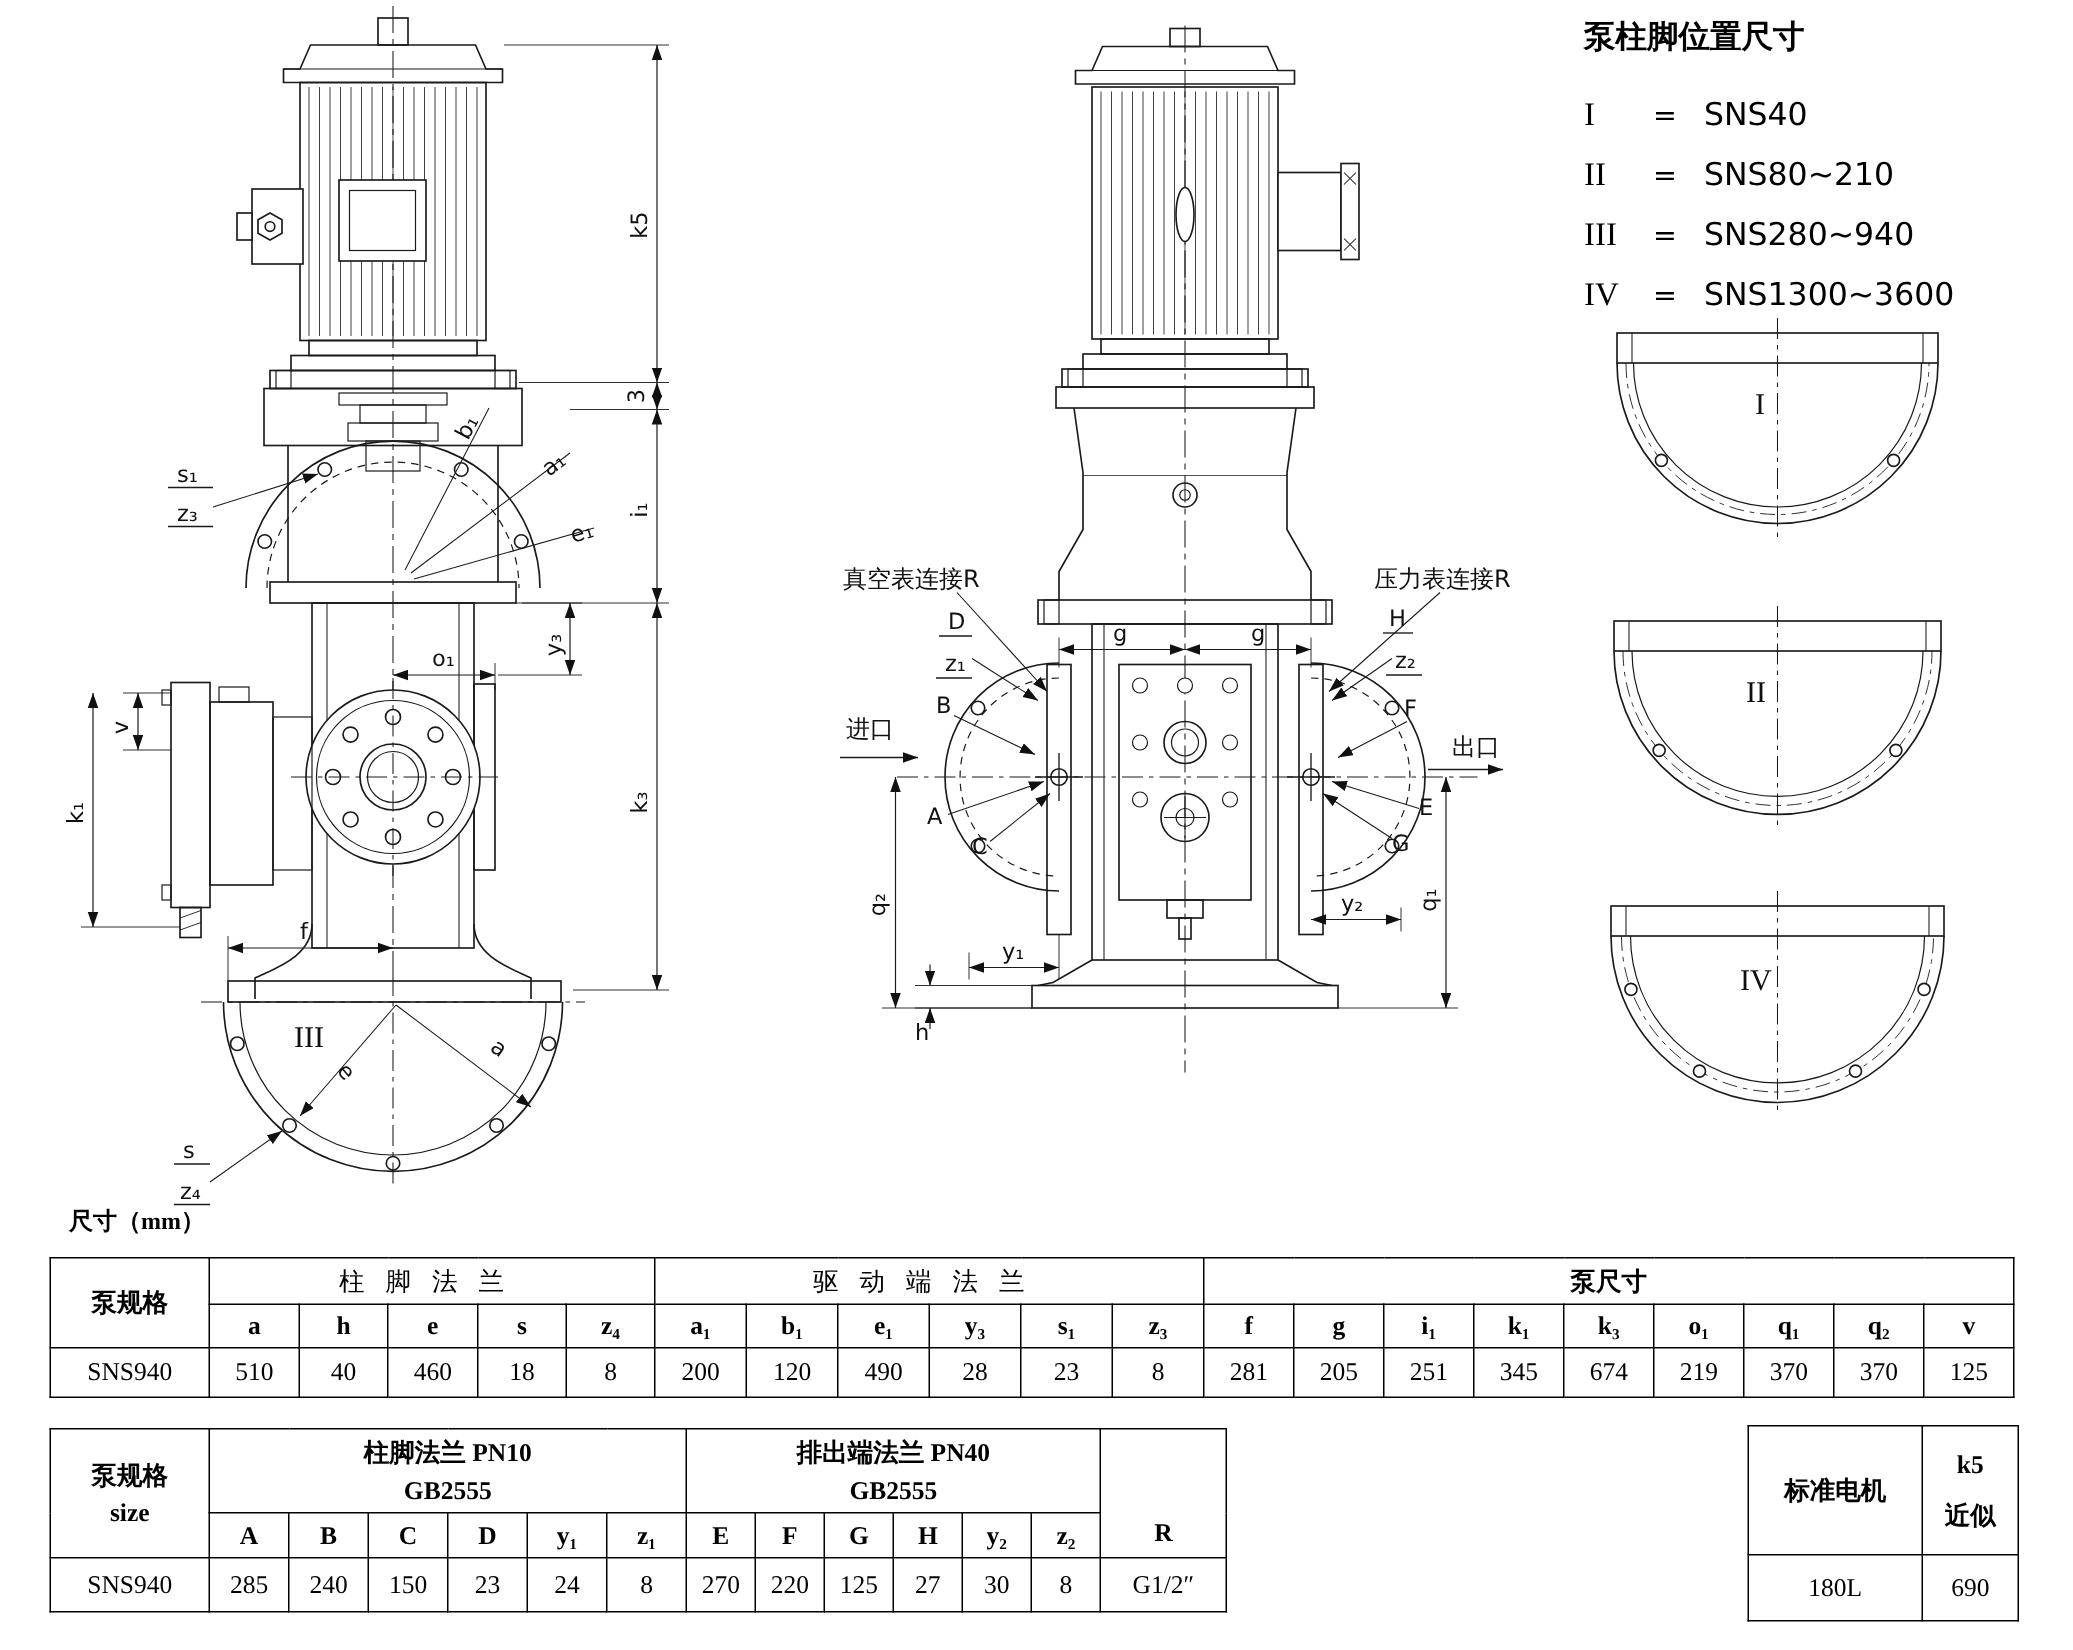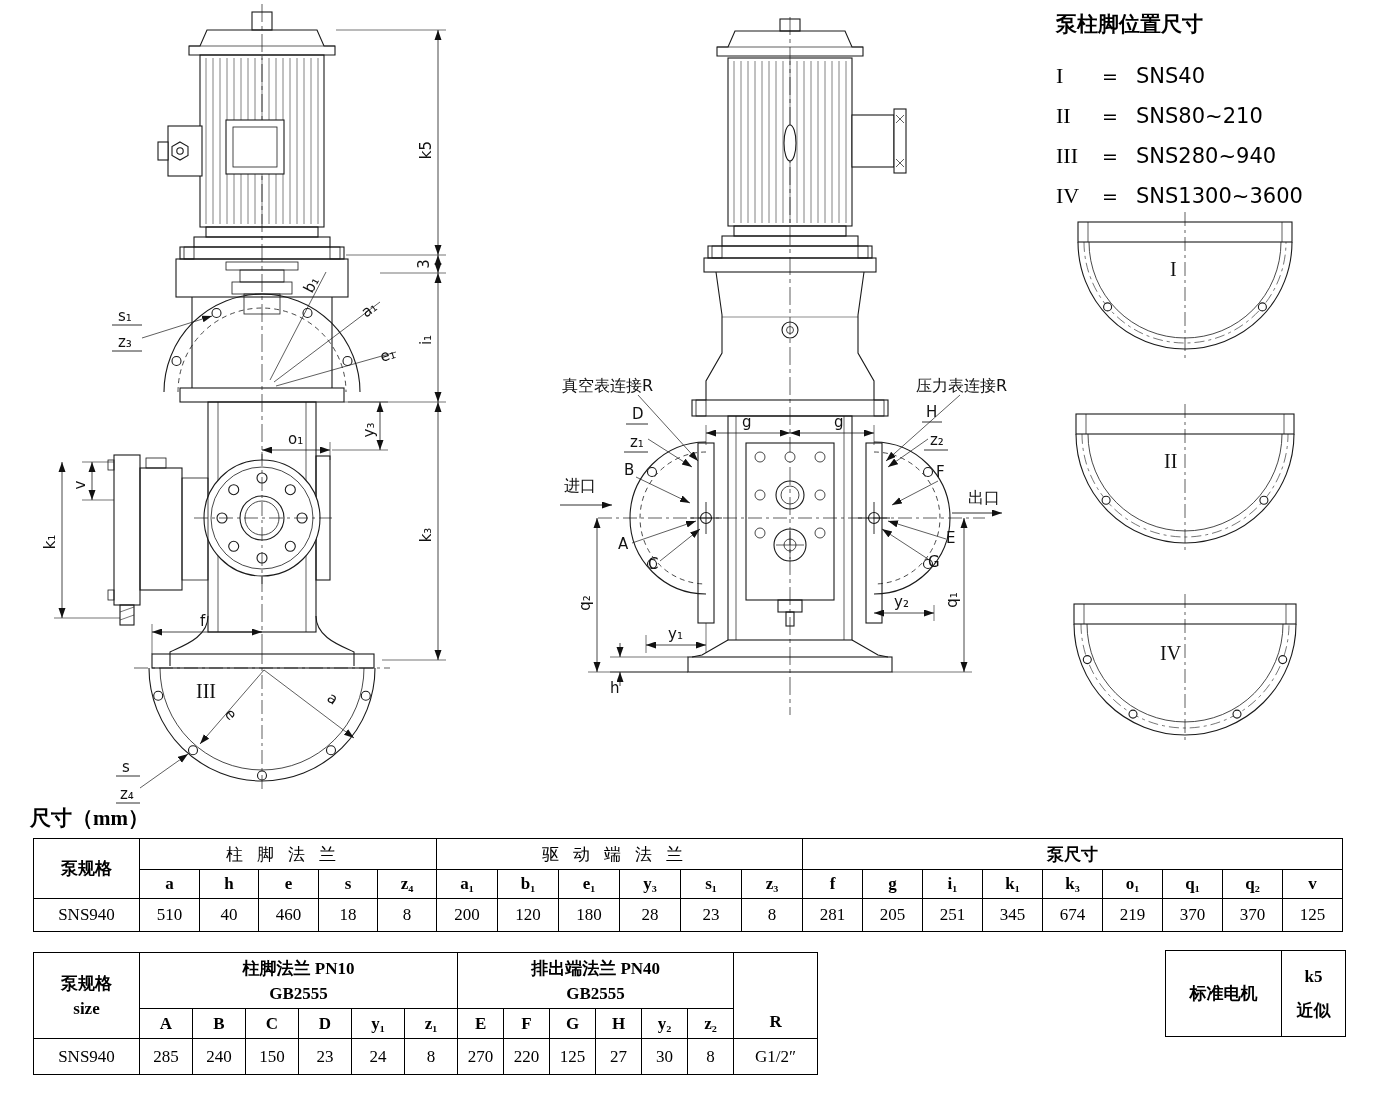--- a/index.html
+++ b/index.html
@@ -14,21 +14,21 @@
   svg text.rn  { font-family:"Liberation Serif","DejaVu Serif",serif; font-size:20px; }
 
   
   .legend { position:absolute; left:1056px; top:10px; width:330px; }
   .legend-title { font-size:21px; font-weight:bold; font-family:"DejaVu Sans",sans-serif; margin-bottom:10px; }
   .legend-row { display:flex; align-items:baseline; height:40px; }
   .legend-row .num { width:46px; font-family:"Liberation Serif",serif; font-size:22px; }
   .legend-row .eq  { width:34px; font-family:"DejaVu Sans",sans-serif; font-size:19px; }
   .legend-row .val { font-family:"DejaVu Sans",sans-serif; font-size:21px;margin-top:16px; }
 
-  .sec-title { position:absolute; left:30px; top:804px; font-size:21px; font-weight:bold; }
+  .sec-title { position:absolute; left:46px; top:804px; font-size:16px; font-weight:bold; }
 
   table { border-collapse:collapse; table-layout:fixed; background:#fff; }
   td { border:1.5px solid #000; text-align:center; vertical-align:middle;
        font-size:17px; padding:1px 0; overflow:hidden; }
   td.hd { font-weight:bold; }
   td.grpsp { font-weight:normal; letter-spacing:14px; }
   #t1 { position:absolute; left:33px; top:838px; width:1309px; }
   #t2 { position:absolute; left:33px; top:952px; width:784px; }
   #t3 { position:absolute; left:1165px; top:950px; width:180px; }
   #t2 .two-line div { line-height:25px; }
@@ -475,21 +475,21 @@
     </tr>
     <tr style="height:33px;">
       <td>SNS940</td>
       <td>510</td>
       <td>40</td>
       <td>460</td>
       <td>18</td>
       <td>8</td>
       <td>200</td>
       <td>120</td>
-      <td>180</td>
+      <td>490</td>
       <td>28</td>
       <td>23</td>
       <td>8</td>
       <td>281</td>
       <td>205</td>
       <td>251</td>
       <td>345</td>
       <td>674</td>
       <td>219</td>
       <td>370</td>
@@ -571,16 +571,20 @@
         <col style="width:64px">
       </colgroup>
     <tbody>
         <tr style="height:86px;">
       <td class="hd">标准电机</td>
       <td class="hd k5cell">
         <div>k5</div>
         <div>近似</div>
       </td>
     </tr>
+    <tr style="height:44px;">
+      <td>180L</td>
+      <td>690</td>
+    </tr>
   </tbody>
     </table>
 
 </div>
 
 </body></html>

